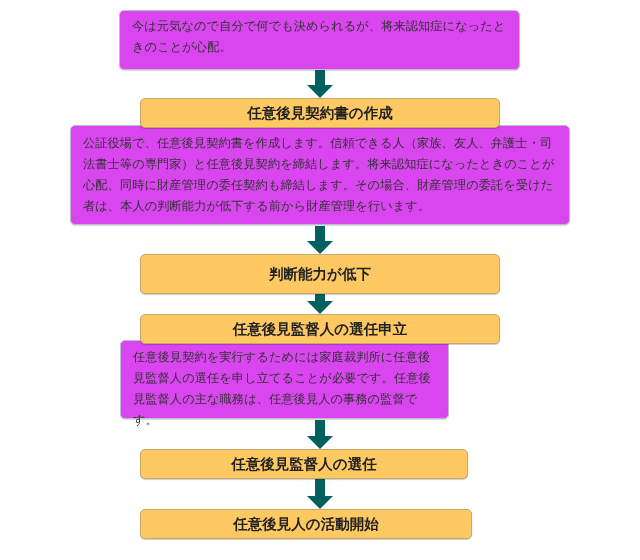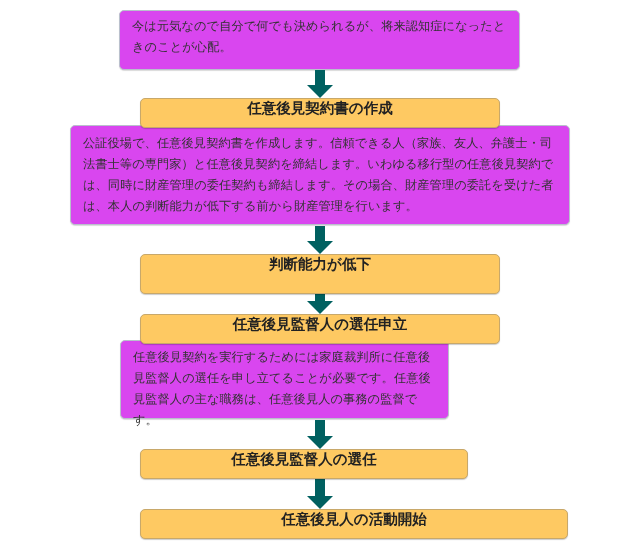--- a/index.html
+++ b/index.html
@@ -10,21 +10,21 @@
     background: #d946ef; border: 1px solid #b9c0cc; border-radius: 5px;
     box-shadow: 0 1px 1px rgba(0,0,0,0.15);
     color: #333333; font-size: 12.2px; line-height: 21px;
     padding: 5px 12px 6px 12px; letter-spacing: 0.1px;
   }
   .orange-box {
     position: absolute; box-sizing: border-box;
     background: #fec962; border: 1px solid #c8a86a; border-radius: 5px;
     box-shadow: 0 1px 1px rgba(0,0,0,0.2);
     color: #222222; font-size: 14.5px; font-weight: bold;
-    display: flex; align-items: flex-start; justify-content: center;
+    display: flex; align-items: center; justify-content: center;
     z-index: 2;
   }
   .arrow { position: absolute; width: 26px; z-index: 1; }
   .arrow .shaft { position: absolute; left: 8px; width: 10px; background: #006060; top: 0; }
   .arrow .head { position: absolute; left: 0; width: 0; height: 0;
                  border-left: 13px solid transparent; border-right: 13px solid transparent;
                  border-top: 13px solid #006060; }
 </style>
 </head>
 <body>
@@ -35,21 +35,21 @@
 
 <div class="arrow" style="left:307px; top:70px; height:28px;">
   <div class="shaft" style="height:16px;"></div>
   <div class="head" style="top:15px;"></div>
 </div>
 
 <div class="orange-box" style="left:140px; top:98px; width:360px; height:30px;">
   <span>任意後見契約書の作成</span>
 </div>
 <div class="blue-box" style="left:70px; top:125px; width:500px; height:100px; padding-top:7px;">
-  <span>公証役場で、任意後見契約書を作成します。信頼できる人（家族、友人、弁護士・司法書士等の専門家）と任意後見契約を締結します。いわゆる移行型の任意後見契約では、同時に財産管理の委任契約も締結します。その場合、財産管理の委託を受けた者は、本人の判断能力が低下する前から財産管理を行います。</span>
+  <span>公証役場で、任意後見契約書を作成します。信頼できる人（家族、友人、弁護士・司法書士等の専門家）と任意後見契約を締結します。将来認知症になったときのことが心配、同時に財産管理の委任契約も締結します。その場合、財産管理の委託を受けた者は、本人の判断能力が低下する前から財産管理を行います。</span>
 </div>
 
 <div class="arrow" style="left:307px; top:226px; height:28px;">
   <div class="shaft" style="height:16px;"></div>
   <div class="head" style="top:15px;"></div>
 </div>
 
 <div class="orange-box" style="left:140px; top:254px; width:360px; height:40px;">
   <span>判断能力が低下</span>
 </div>
@@ -73,15 +73,15 @@
 
 <div class="orange-box" style="left:140px; top:449px; width:328px; height:30px;">
   <span>任意後見監督人の選任</span>
 </div>
 
 <div class="arrow" style="left:307px; top:479px; height:30px;">
   <div class="shaft" style="height:18px;"></div>
   <div class="head" style="top:17px;"></div>
 </div>
 
-<div class="orange-box" style="left:140px; top:509px; width:428px; height:30px;">
+<div class="orange-box" style="left:140px; top:509px; width:332px; height:30px;">
   <span>任意後見人の活動開始</span>
 </div>
 
 </body></html>

